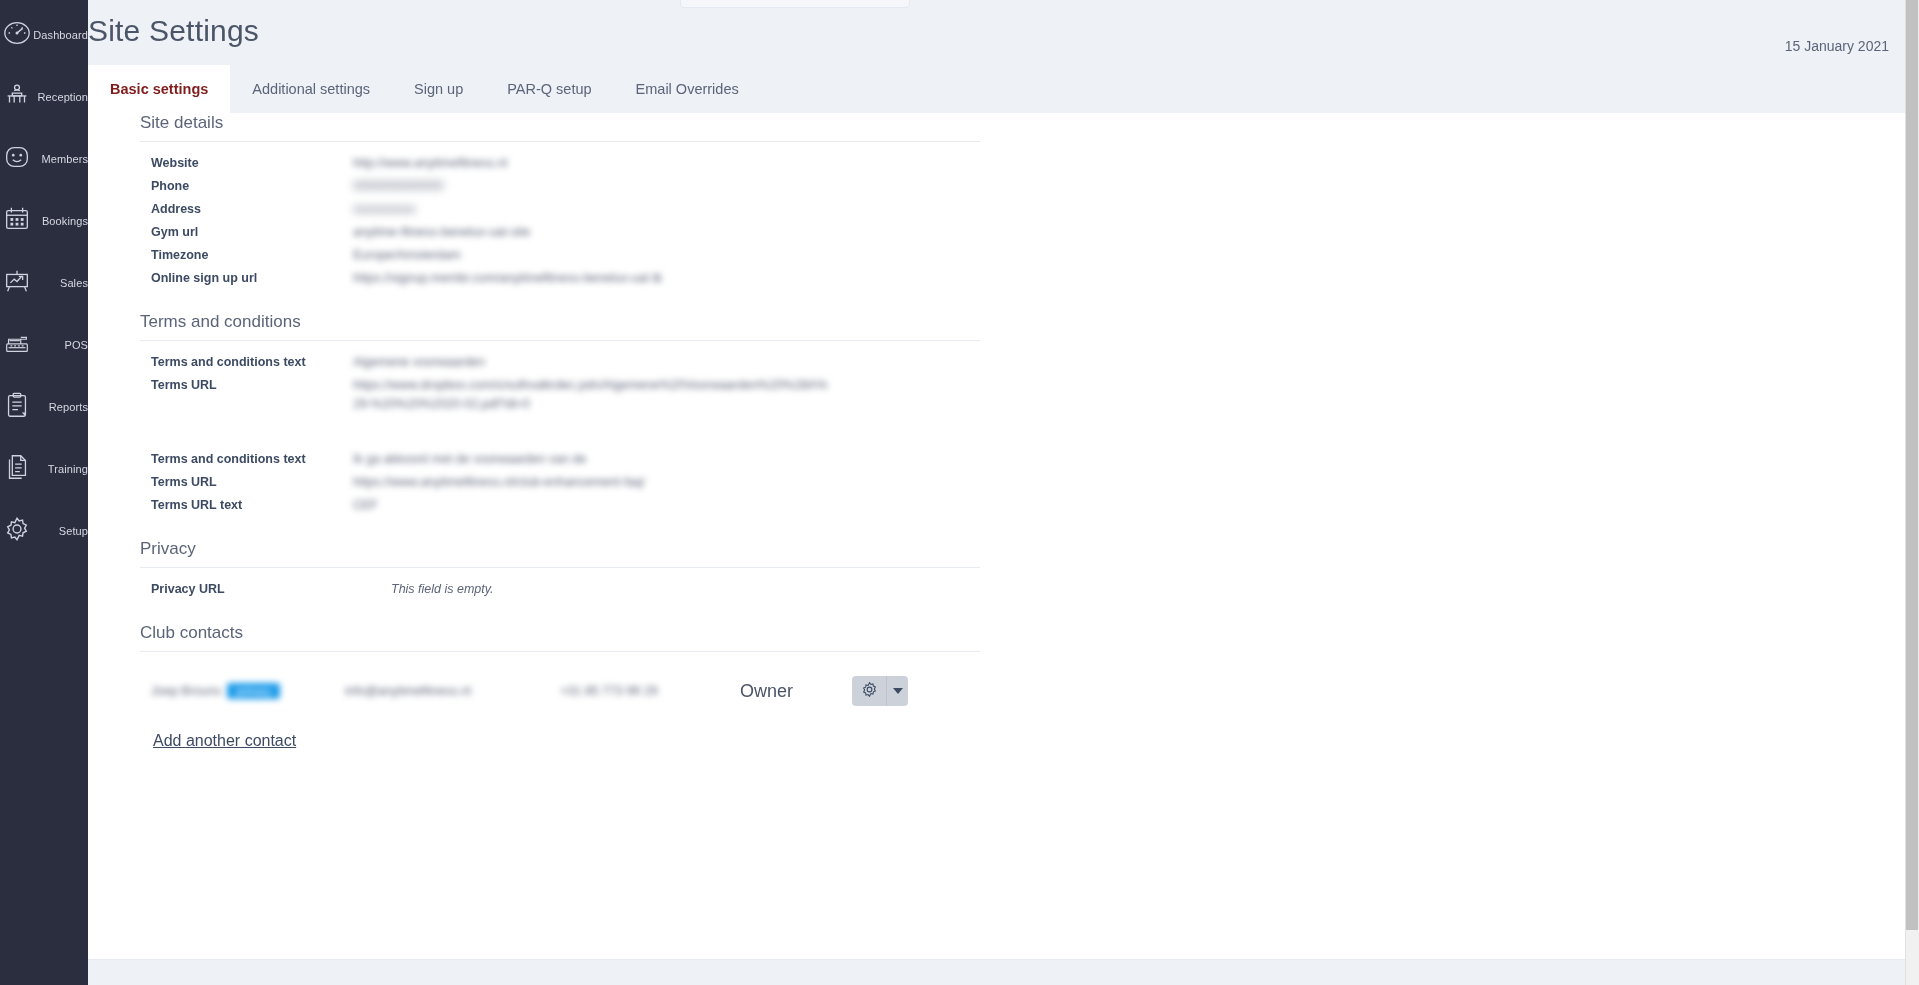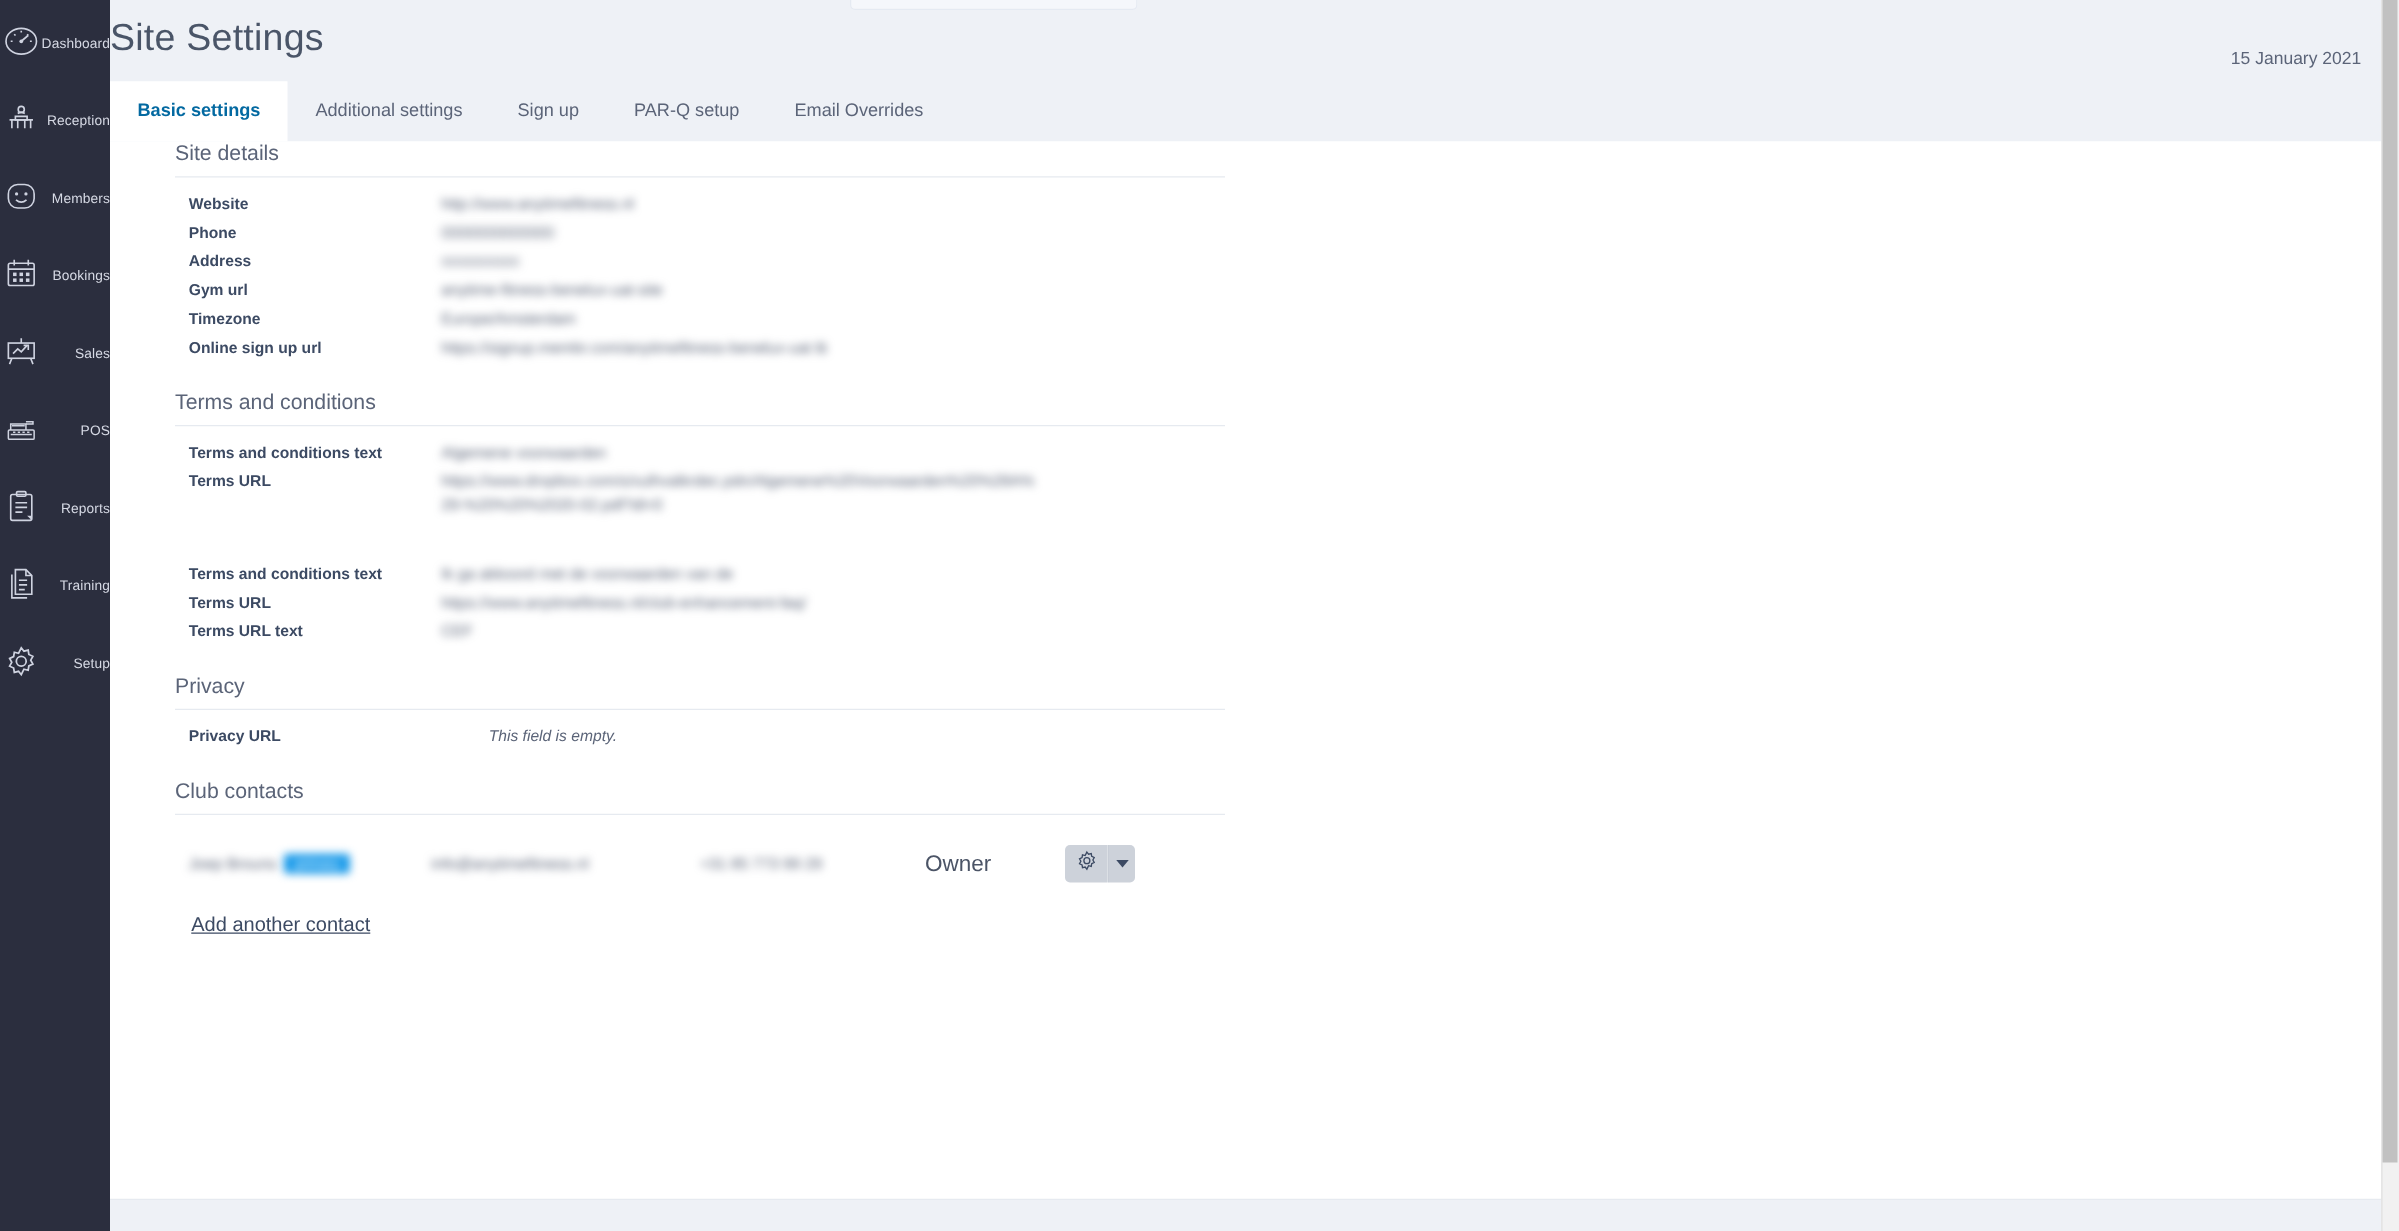--- a/index.html
+++ b/index.html
@@ -88,21 +88,21 @@
     display: flex; align-items: center;
     padding: 0 22px;
     font-size: 14.5px;
     color: #5b6478;
     cursor: pointer;
     background: transparent;
     white-space: nowrap;
   }
   .tab.active {
     background: #ffffff;
-    color: #0369a1;
+    color: #7f1d1d;
     font-weight: bold;
   }
 
   
   #card {
     position: absolute; left: 0px; top: 113px;
     width: 1819px; height: 847px;
     background: #ffffff;
     border-bottom: 1px solid #e6eaf0;
   }

